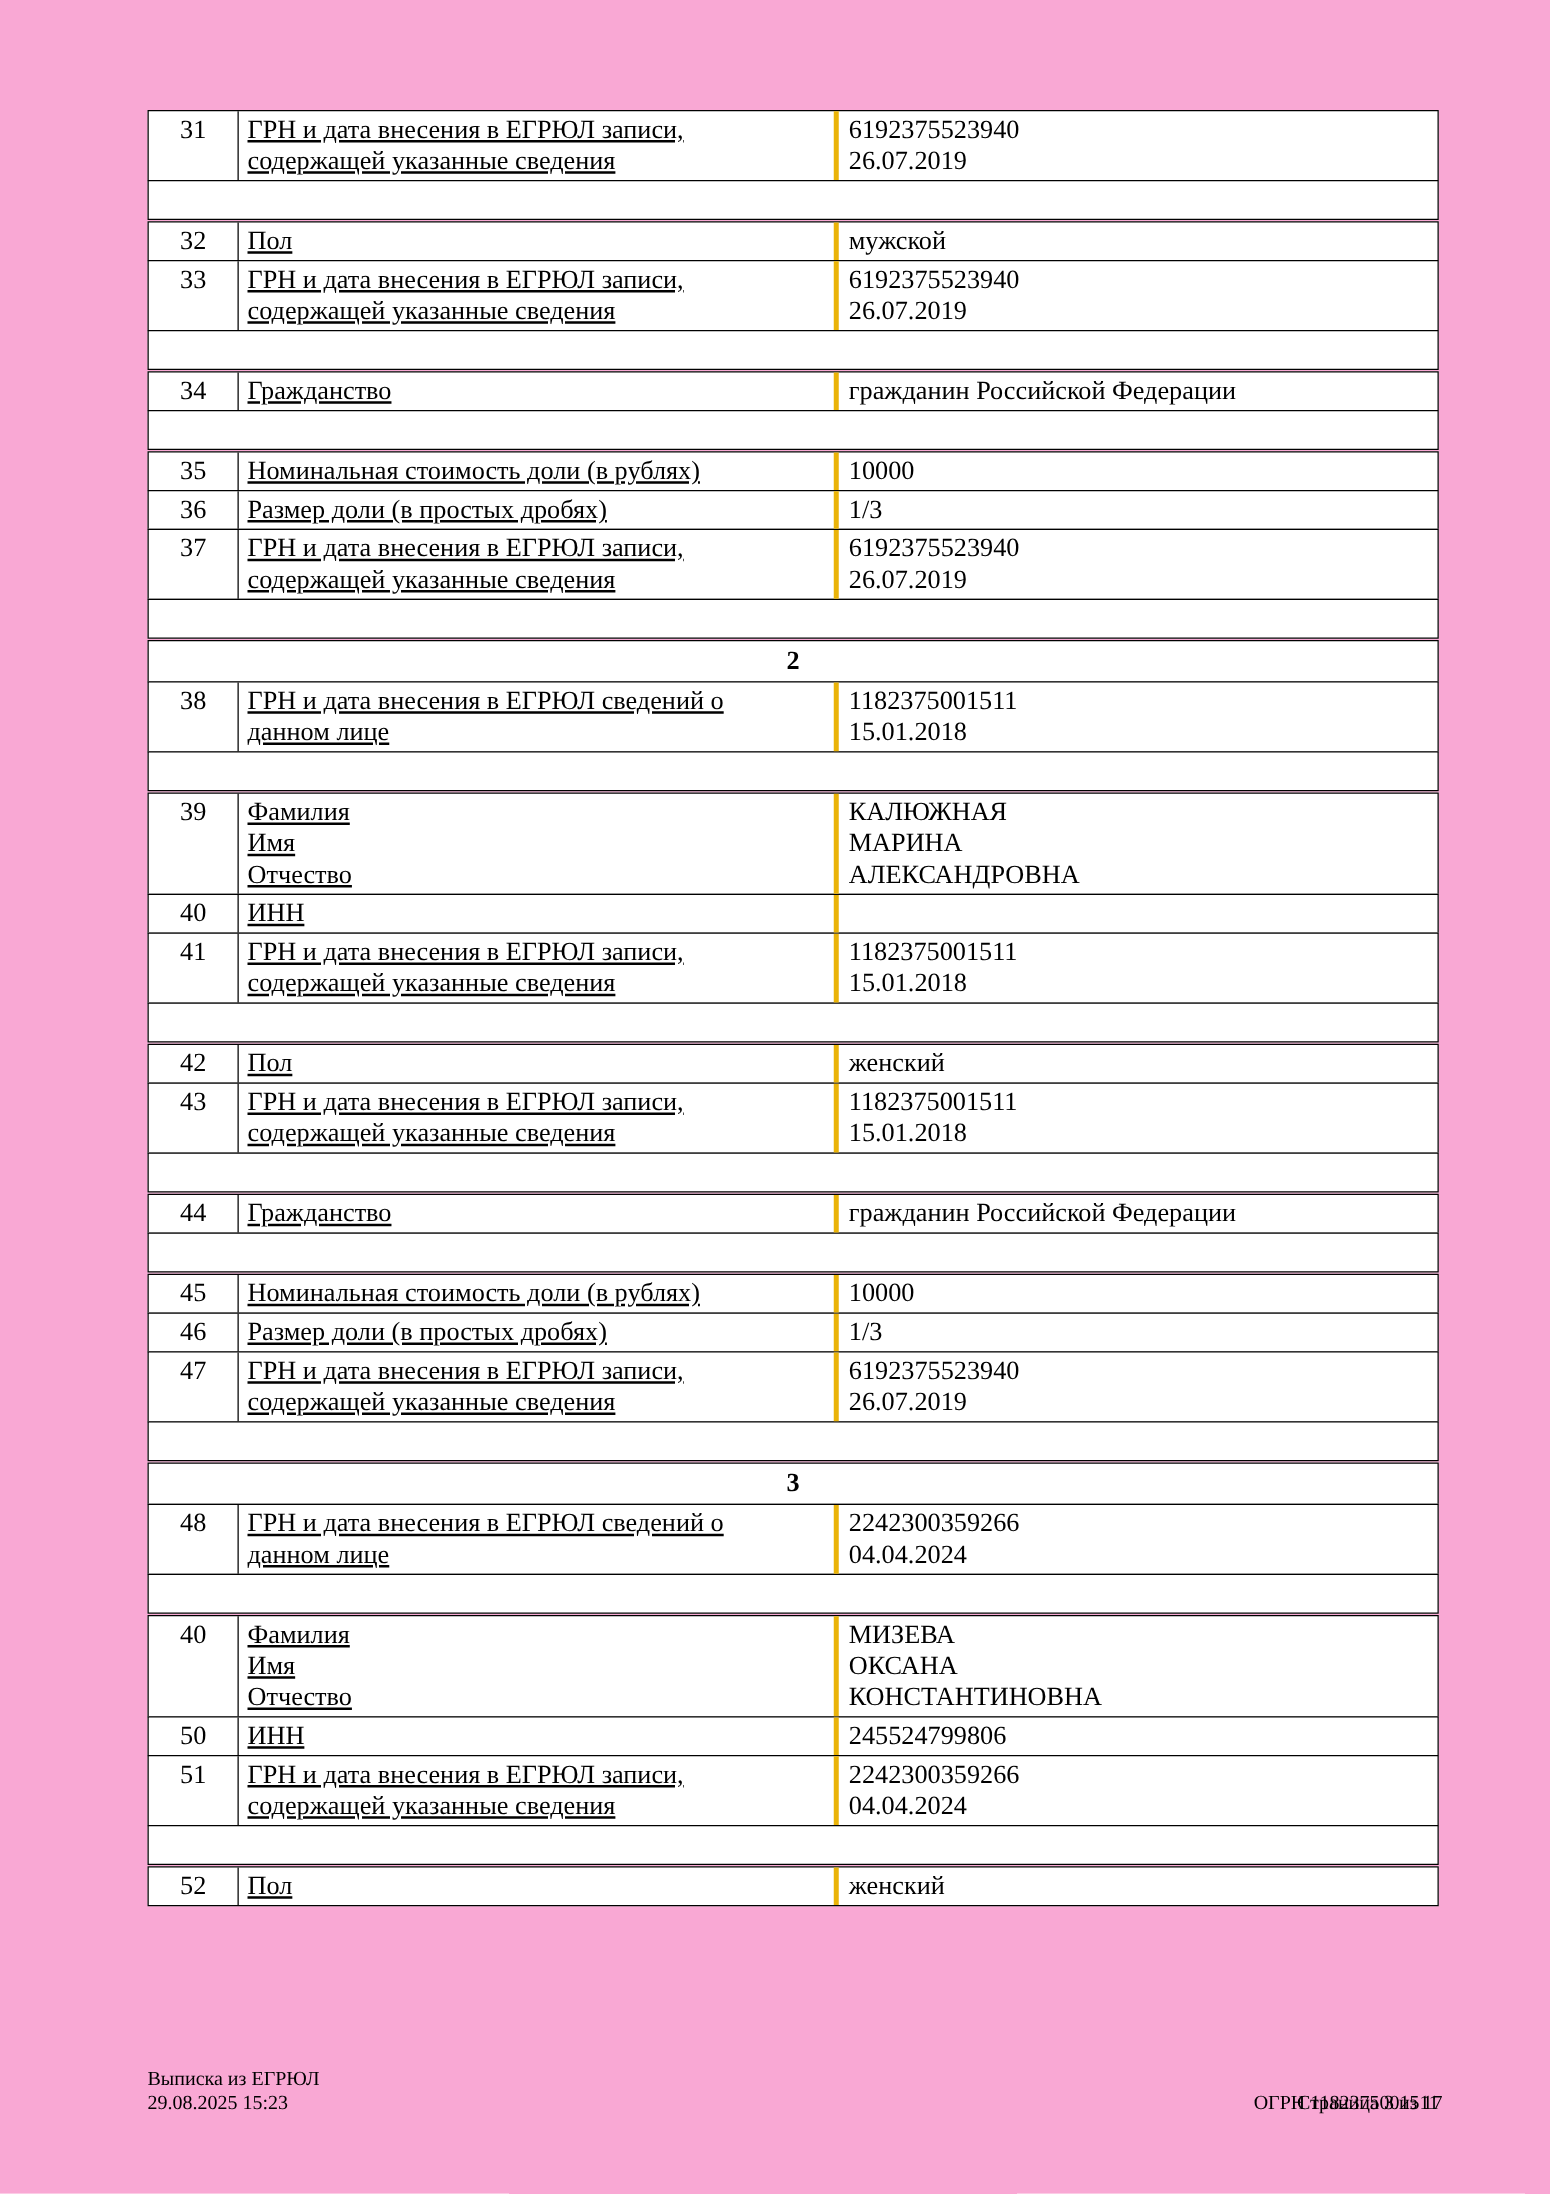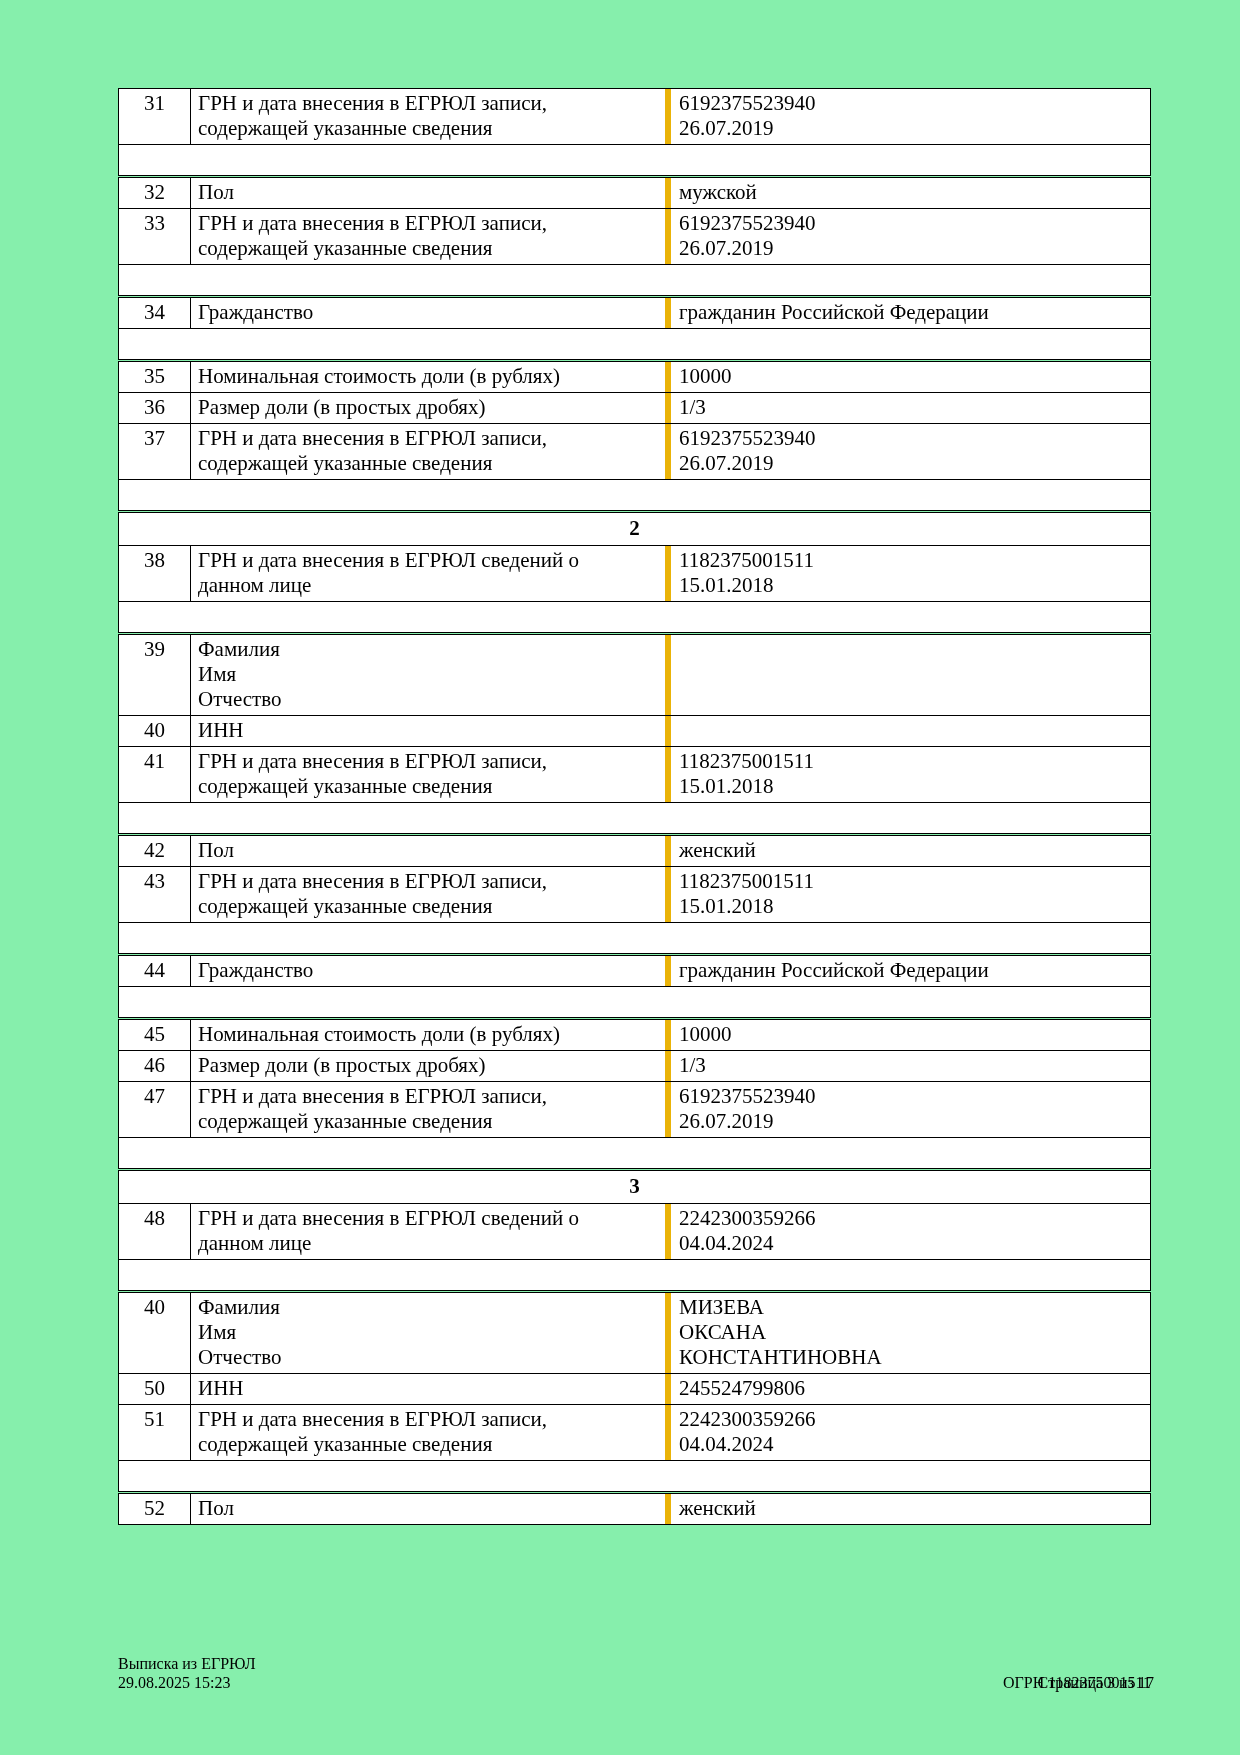--- a/index.html
+++ b/index.html
@@ -14,21 +14,21 @@
     font-family: "Liberation Serif", "DejaVu Serif", serif;
     color: #000;
     font-size: 21px;
     line-height: 25px;
   }
   .page {
     position: absolute;
     left: 0; top: 0;
     width: 1240px;
     height: 1755px;
-    background: #86efac;
+    background: #f9a8d4;
     overflow: hidden;
   }
   .egrul-table {
     position: absolute;
     left: 118px;
     top: 88px;
     width: 1033px;
   }
   .trow {
     display: flex;
@@ -47,22 +47,23 @@
     overflow: hidden;
   }
   .cell.num {
     width: 72px;
     border-right: 1px solid #000;
     text-align: center;
     padding: 2px 2px 3px 2px;
   }
   .cell.label {
     width: 480px;
-    border-right: 6px solid #eab308;
+    border-right: 4px solid #eab308;
     padding: 2px 6px 3px 7px;
+    text-decoration: underline;
   }
   .cell.value {
     flex: 1;
     padding: 2px 6px 3px 8px;
   }
   .trow.spacer-row { height: 32px; }
   .trow.header-row {
     font-weight: bold;
     text-align: center;
     padding: 3px 0 4px 0;
@@ -173,20 +174,23 @@
 15.01.2018</div>
     </div>
 
     <div class="trow spacer-row"></div>
 
     <div class="trow data gap2">
       <div class="cell num">39</div>
       <div class="cell label">Фамилия
 Имя
 Отчество</div>
+      <div class="cell value">КАЛЮЖНАЯ
+МАРИНА
+АЛЕКСАНДРОВНА</div>
     </div>
 
     <div class="trow data">
       <div class="cell num">40</div>
       <div class="cell label">ИНН</div>
     </div>
 
     <div class="trow data">
       <div class="cell num">41</div>
       <div class="cell label">ГРН и дата внесения в ЕГРЮЛ записи,

